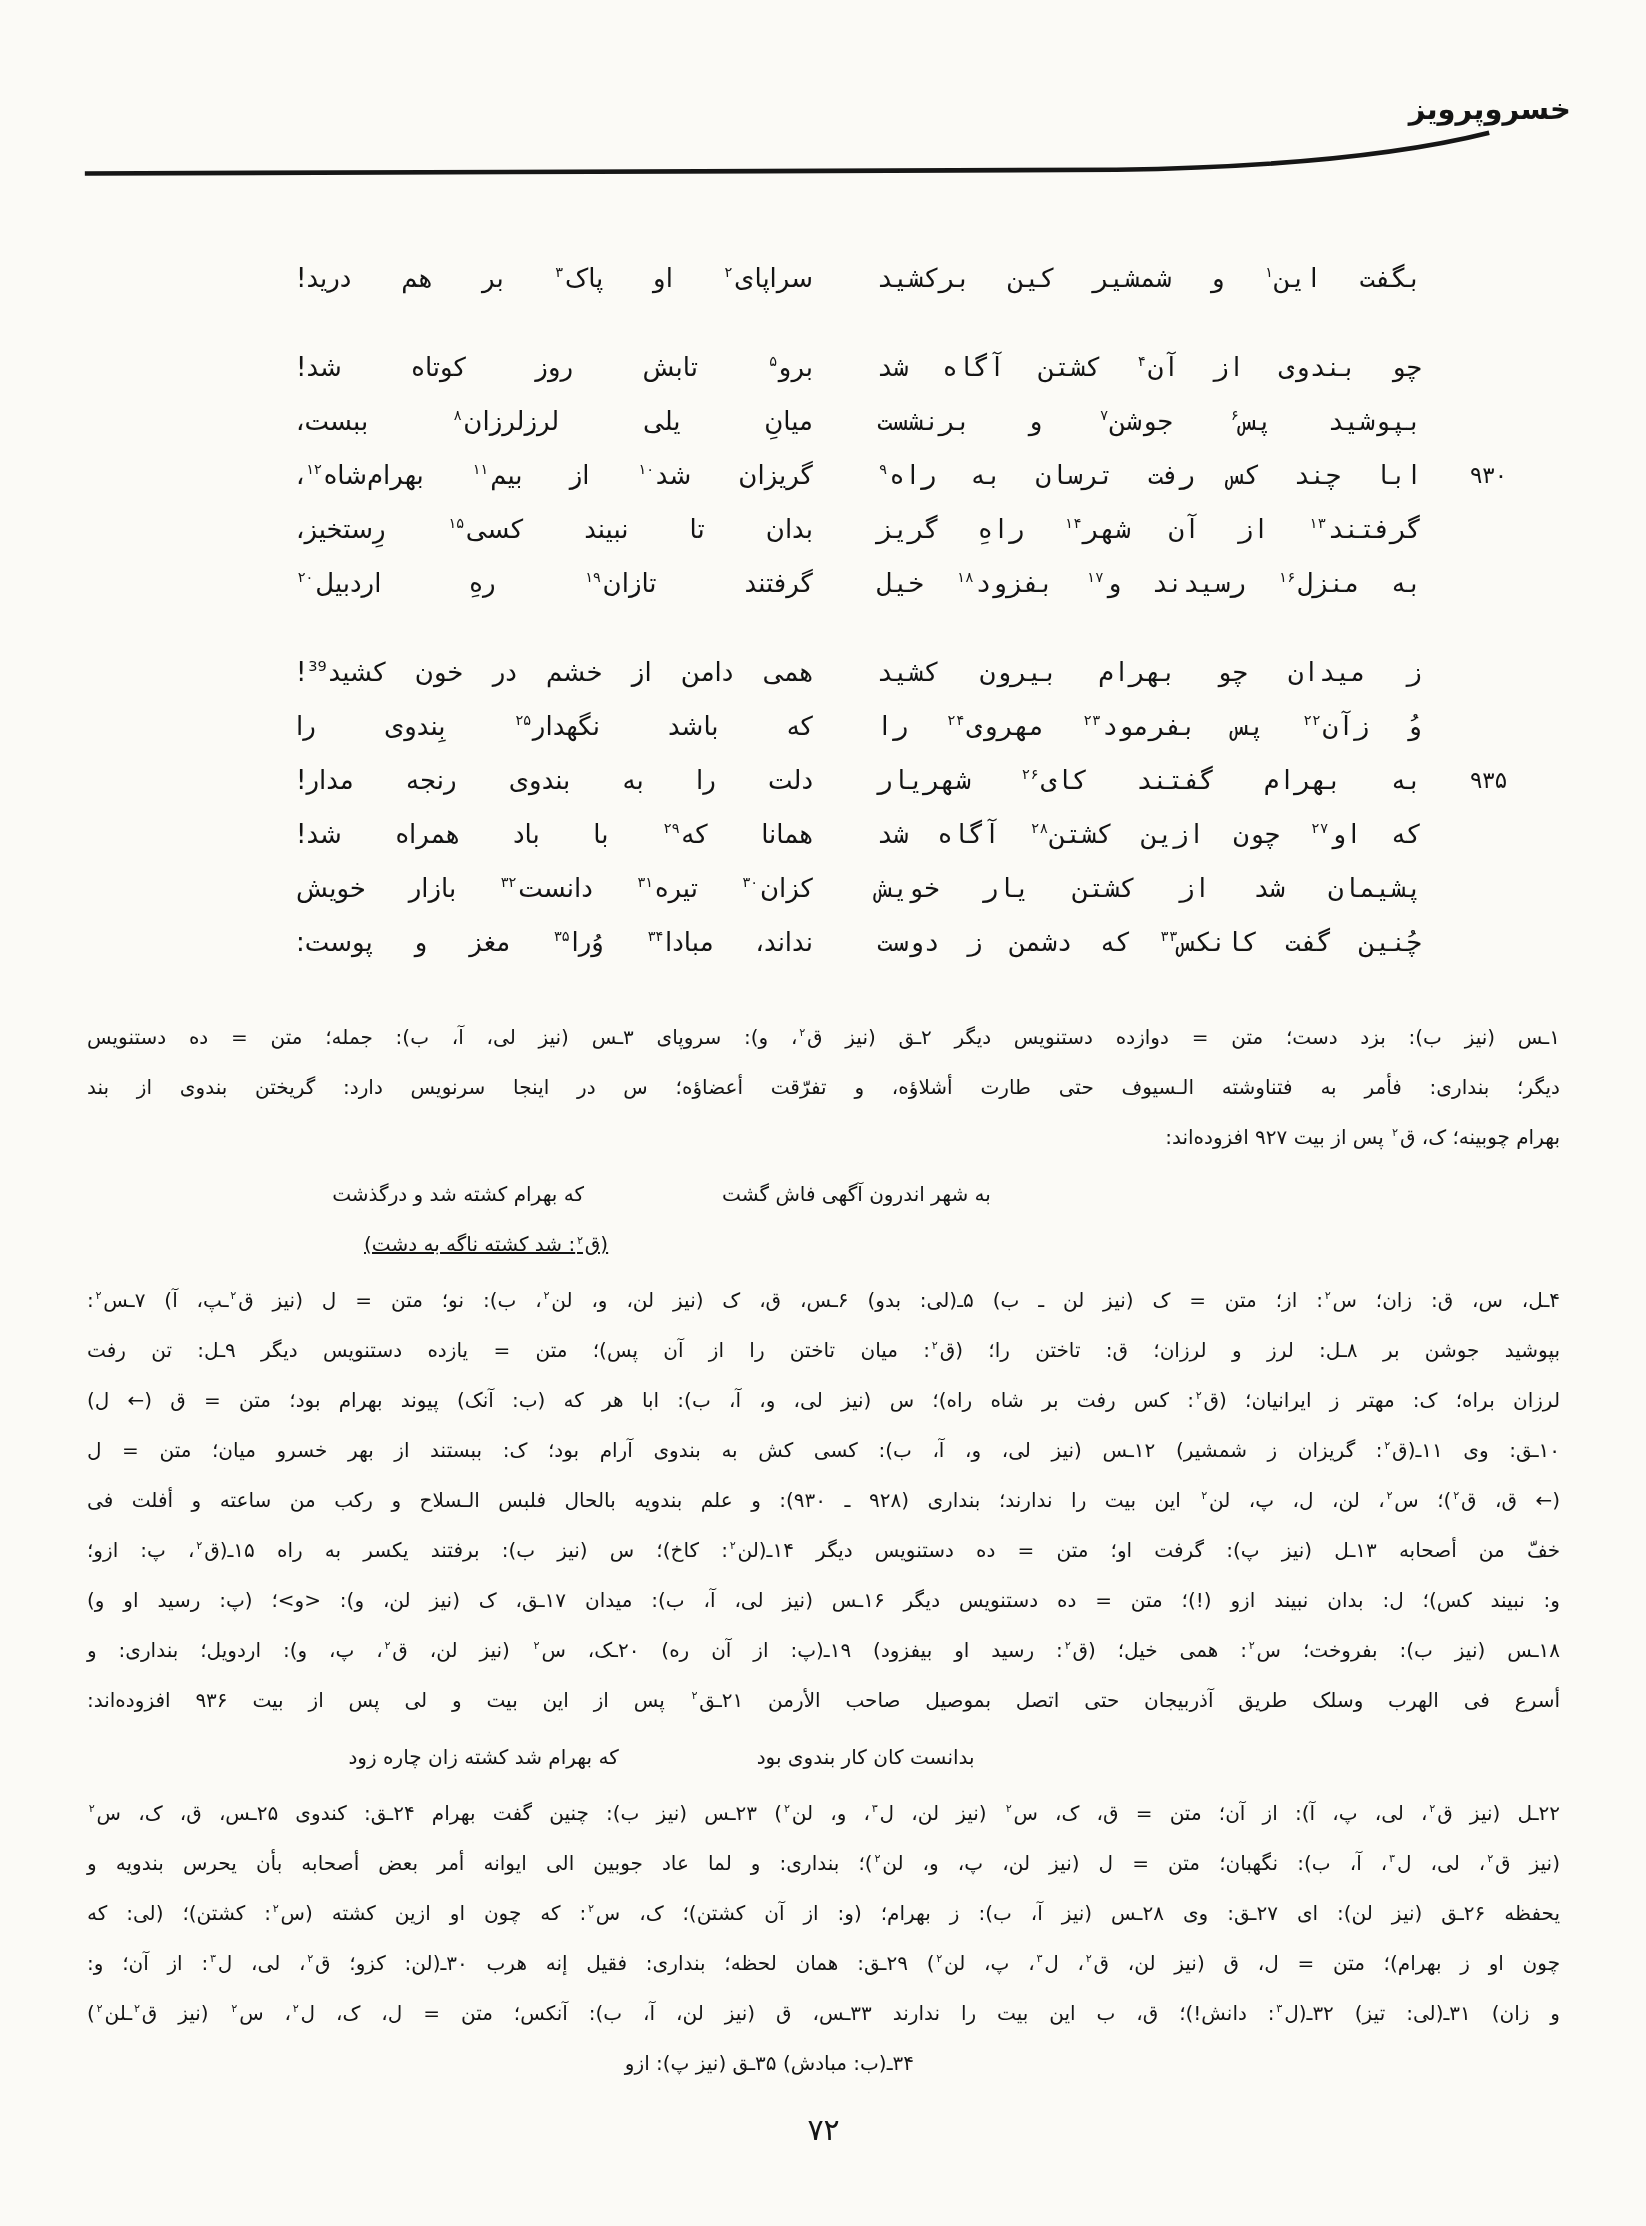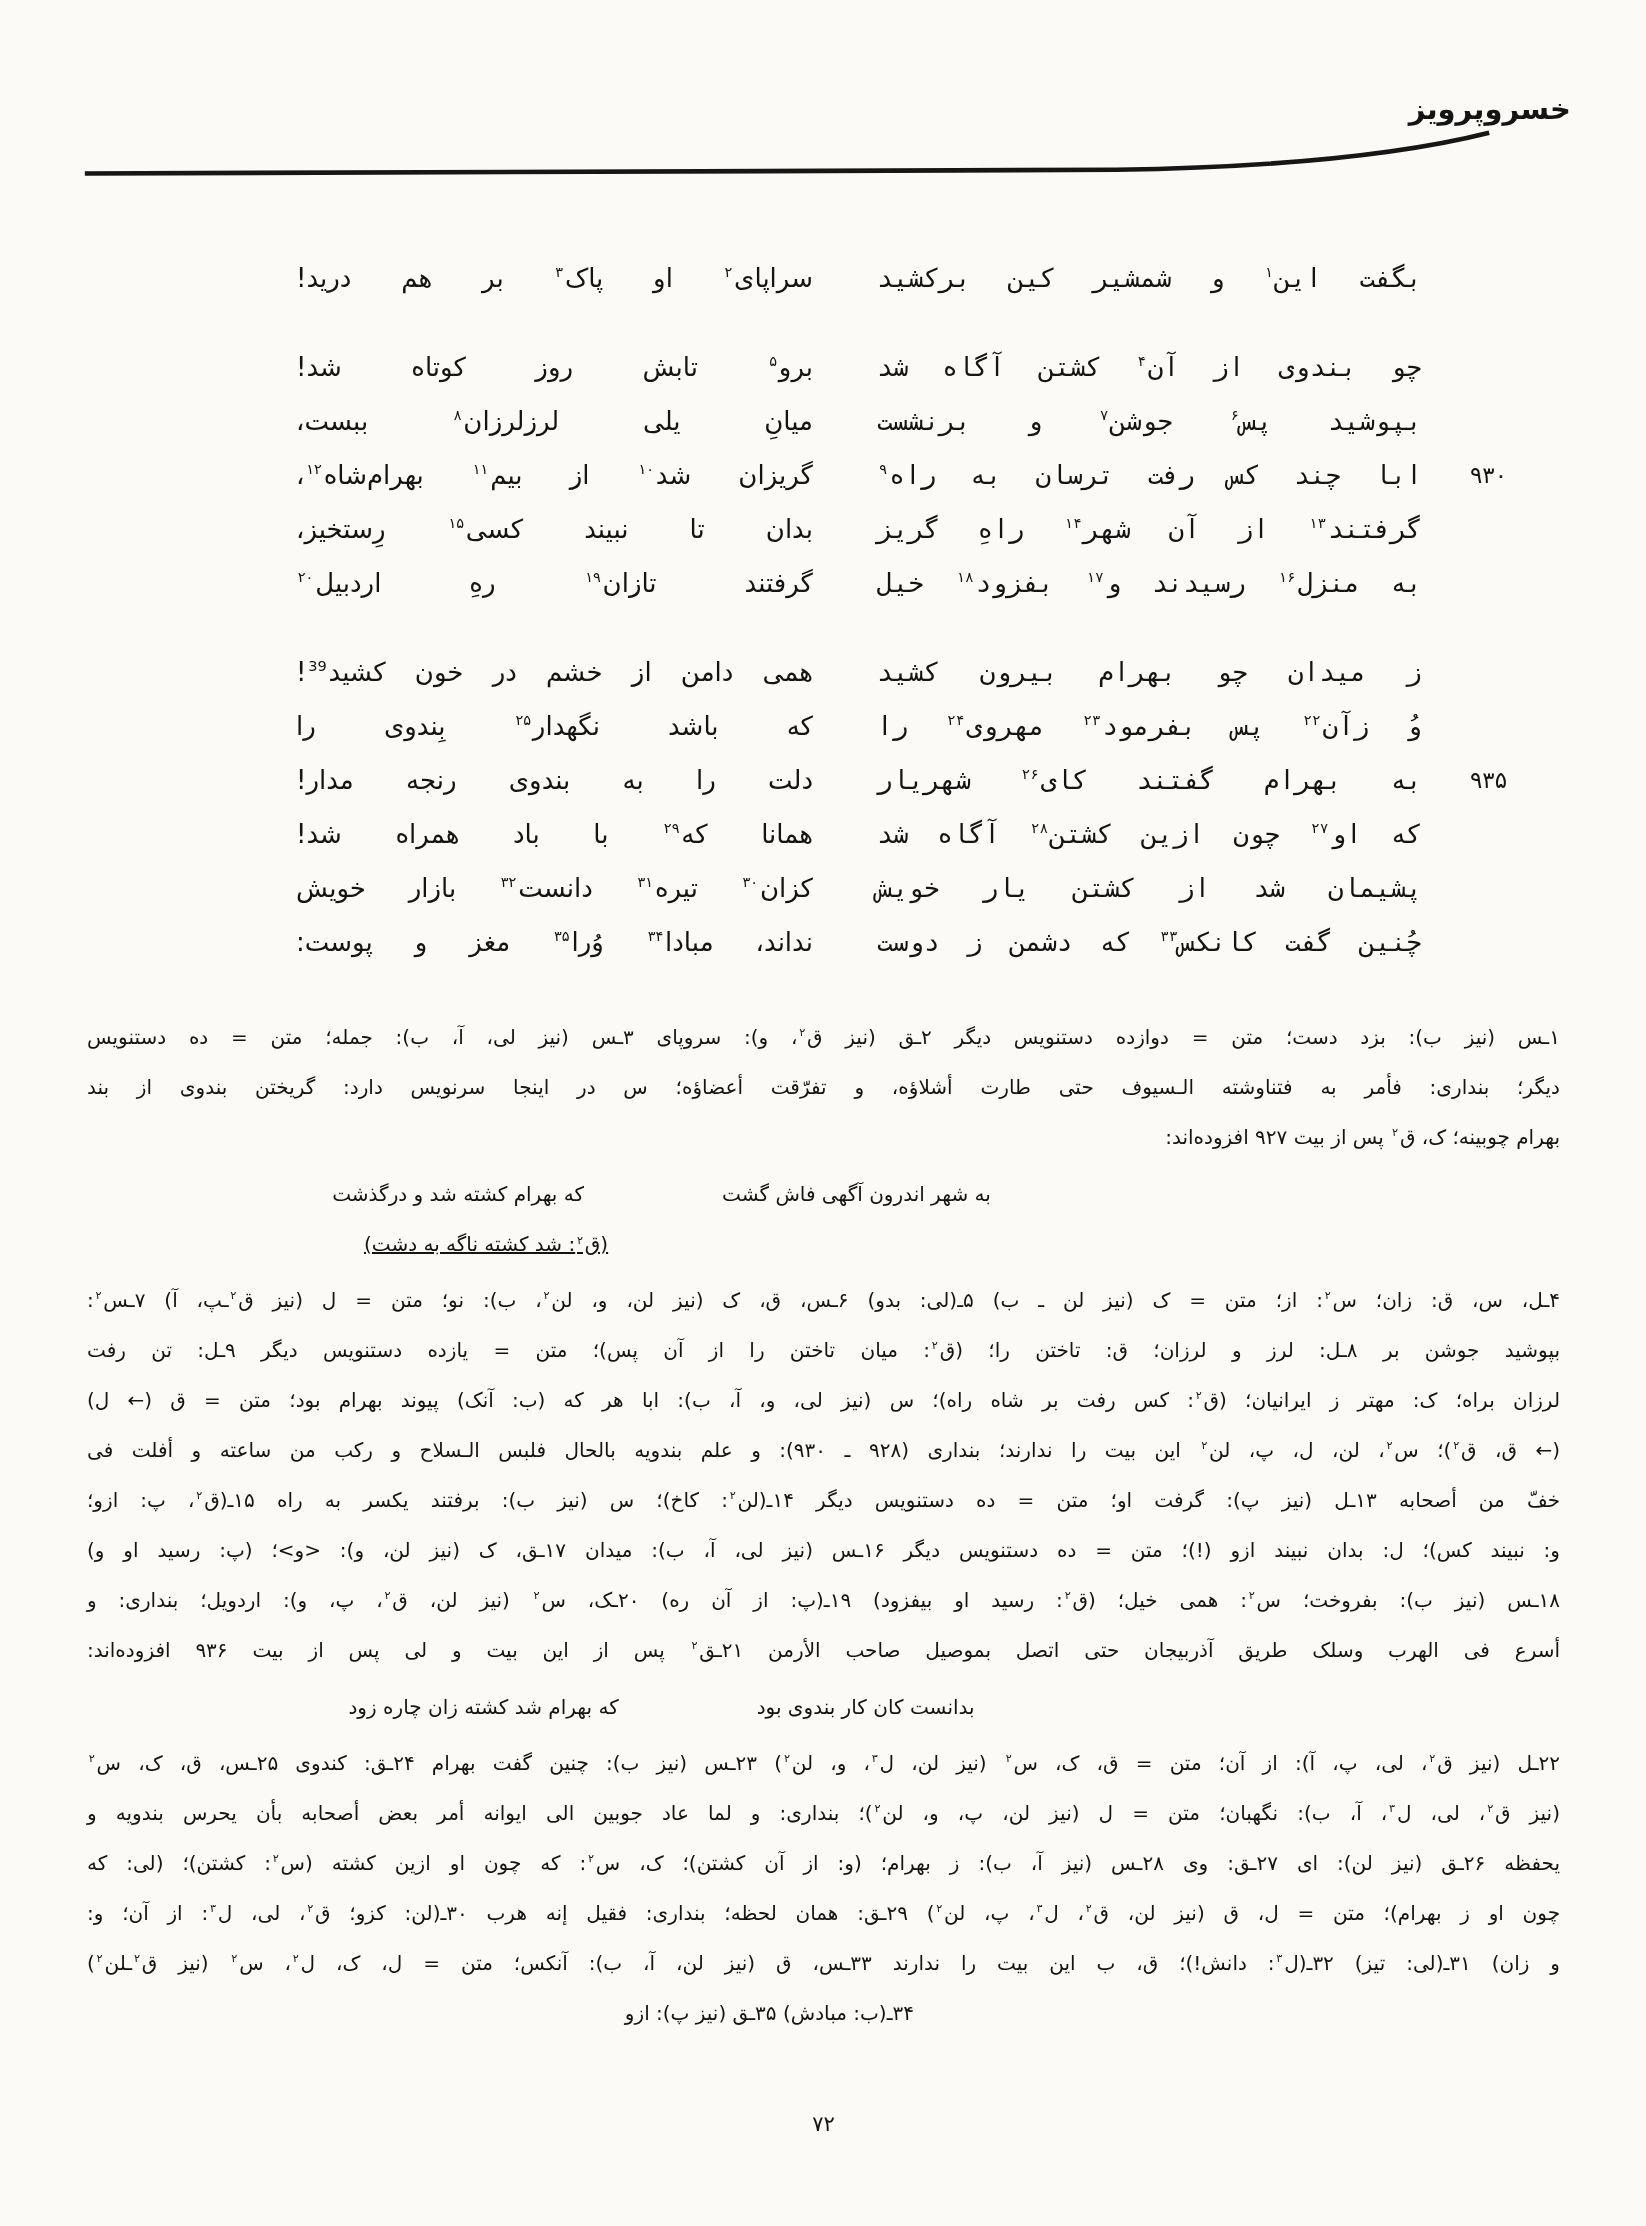--- a/index.html
+++ b/index.html
@@ -60,21 +60,21 @@
     line-height:50px;transform:translateX(-162px);
   }
   .fn-couplet .fn-hem{white-space:nowrap;}
   .fn-sub{
     line-height:50px;text-align:left;padding-left:277px;text-decoration:underline;
   }
 
   
   .page-number{
     position:absolute;top:2112px;left:0;right:0;
-    text-align:center;font-size:21px;letter-spacing:1.8px;
+    text-align:center;font-size:30px;letter-spacing:1.8px;
   }
 </style>
 </head>
 <body>
 
 <div class="page">
 
   <div class="masthead-title">خسروپرویز</div>
 
   <svg class="masthead-rule" viewBox="0 0 1604 80" preserveAspectRatio="none">
@@ -147,20 +147,21 @@
       <div class="fn-couplet-wrap">
         <div class="fn-couplet">
           <span class="fn-hem">به شهر اندرون آگهی فاش گشت</span>
           <span class="fn-hem">که بهرام کشته شد و درگذشت</span>
         </div>
         <div class="fn-sub">(ق<sup>۲</sup>: شد کشته ناگه به دشت)</div>
       </div>
       <div class="fn-line">۴ـل، س، ق: زان؛ س<sup>۲</sup>: از؛ متن = ک (نیز لن ـ ب) ۵ـ(لی: بدو) ۶ـس، ق، ک (نیز لن، و، لن<sup>۲</sup>، ب): نو؛ متن = ل (نیز ق<sup>۲</sup>ـپ، آ) ۷ـس<sup>۲</sup>:</div>
       <div class="fn-line">بپوشید جوشن بر ۸ـل: لرز و لرزان؛ ق: تاختن را؛ (ق<sup>۲</sup>: میان تاختن را از آن پس)؛ متن = یازده دستنویس دیگر ۹ـل: تن رفت</div>
       <div class="fn-line">لرزان براه؛ ک: مهتر ز ایرانیان؛ (ق<sup>۲</sup>: کس رفت بر شاه راه)؛ س (نیز لی، و، آ، ب): ابا هر که (ب: آنک) پیوند بهرام بود؛ متن = ق (← ل)</div>
+      <div class="fn-line">۱۰ـق: وی ۱۱ـ(ق<sup>۲</sup>: گریزان ز شمشیر) ۱۲ـس (نیز لی، و، آ، ب): کسی کش به بندوی آرام بود؛ ک: ببستند از بهر خسرو میان؛ متن = ل</div>
       <div class="fn-line">(← ق، ق<sup>۲</sup>)؛ س<sup>۲</sup>، لن، ل، پ، لن<sup>۲</sup> این بیت را ندارند؛ بنداری (۹۲۸ ـ ۹۳۰): و علم بندویه بالحال فلبس الـسلاح و رکب من ساعته و أفلت فی</div>
       <div class="fn-line">خفّ من أصحابه ۱۳ـل (نیز پ): گرفت او؛ متن = ده دستنویس دیگر ۱۴ـ(لن<sup>۲</sup>: کاخ)؛ س (نیز ب): برفتند یکسر به راه ۱۵ـ(ق<sup>۲</sup>، پ: ازو؛</div>
       <div class="fn-line">و: نبیند کس)؛ ل: بدان نبیند ازو (!)؛ متن = ده دستنویس دیگر ۱۶ـس (نیز لی، آ، ب): میدان ۱۷ـق، ک (نیز لن، و): &lt;و&gt;؛ (پ: رسید او و)</div>
       <div class="fn-line">۱۸ـس (نیز ب): بفروخت؛ س<sup>۲</sup>: همی خیل؛ (ق<sup>۲</sup>: رسید او بیفزود) ۱۹ـ(پ: از آن ره) ۲۰ـک، س<sup>۲</sup> (نیز لن، ق<sup>۲</sup>، پ، و): اردویل؛ بنداری: و</div>
       <div class="fn-line">أسرع فی الهرب وسلک طریق آذربیجان حتی اتصل بموصیل صاحب الأرمن ۲۱ـق<sup>۲</sup> پس از این بیت و لی پس از بیت ۹۳۶ افزوده‌اند:</div>
       <div class="fn-couplet-wrap">
         <div class="fn-couplet">
           <span class="fn-hem">بدانست کان کار بندوی بود</span>
           <span class="fn-hem">که بهرام شد کشته زان چاره زود</span>
         </div>

